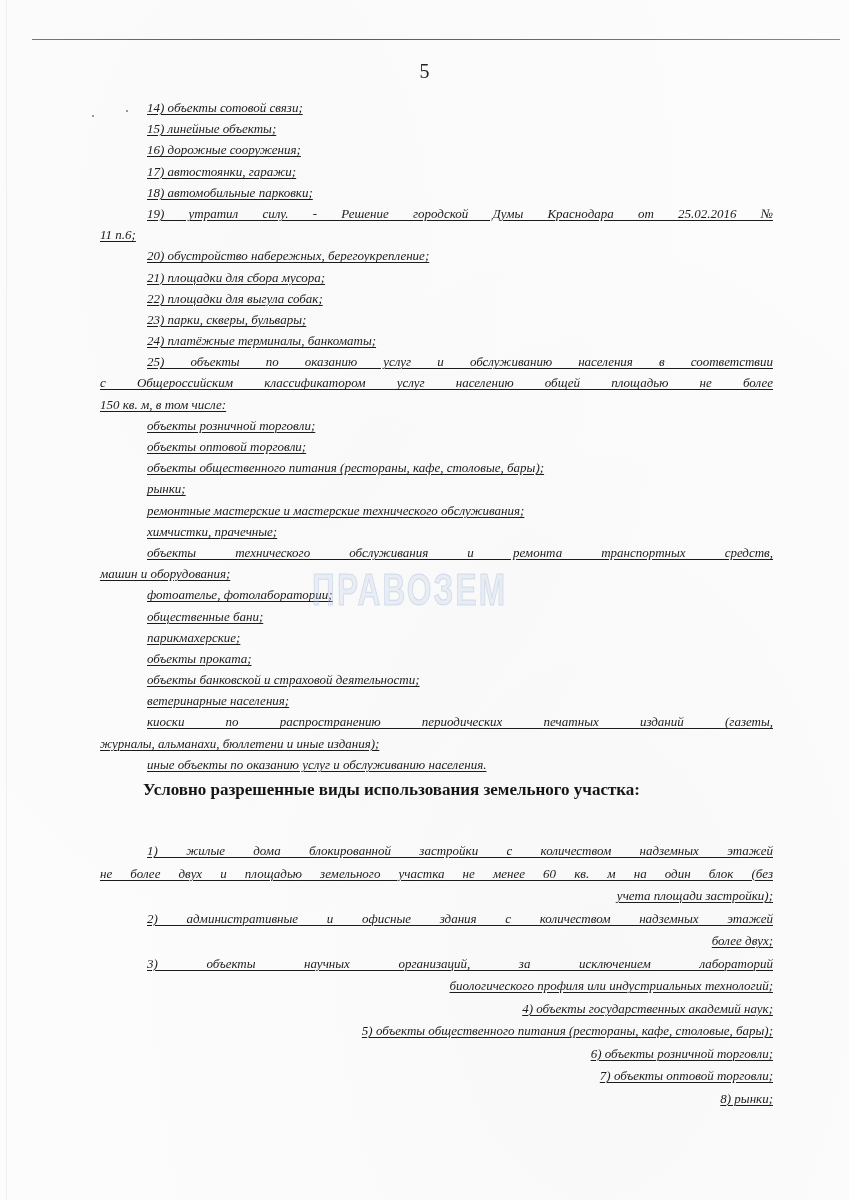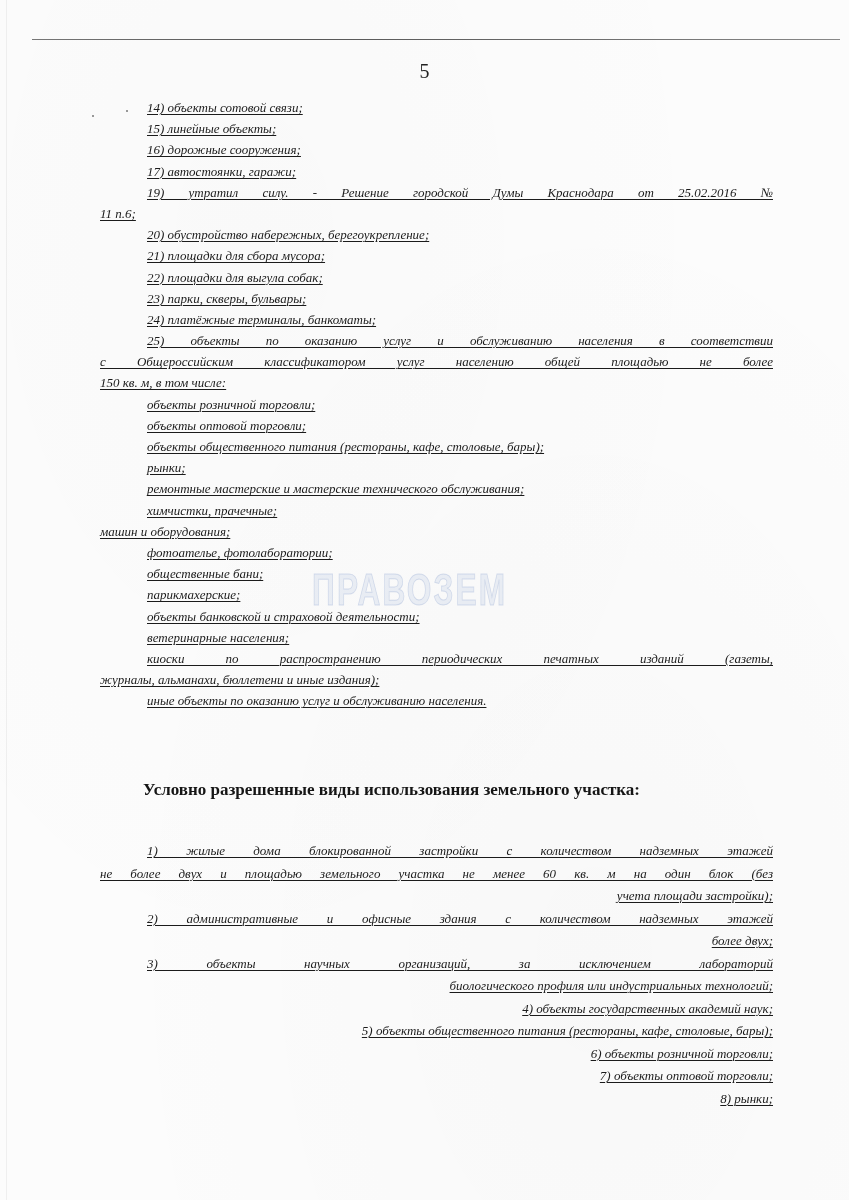--- a/index.html
+++ b/index.html
@@ -125,40 +125,43 @@
   <div class="page-number">5</div>
 
   <div class="speck" style="left:92px; top:115px;"></div>
   <div class="speck" style="left:126px; top:110px;"></div>
 
   <div class="body-text" id="permitted-list">
       <div class="line indent"><span class="u">14) объекты сотовой связи;</span></div>
       <div class="line indent"><span class="u">15) линейные объекты;</span></div>
       <div class="line indent"><span class="u">16) дорожные сооружения;</span></div>
       <div class="line indent"><span class="u">17) автостоянки, гаражи;</span></div>
+      <div class="line indent"><span class="u">18) автомобильные парковки;</span></div>
       <div class="line indent justify"><span class="u">19) утратил силу. - Решение городской Думы Краснодара от 25.02.2016 №</span></div>
       <div class="line"><span class="u">11 п.6;</span></div>
       <div class="line indent"><span class="u">20) обустройство набережных, берегоукрепление;</span></div>
       <div class="line indent"><span class="u">21) площадки для сбора мусора;</span></div>
       <div class="line indent"><span class="u">22) площадки для выгула собак;</span></div>
       <div class="line indent"><span class="u">23) парки, скверы, бульвары;</span></div>
       <div class="line indent"><span class="u">24) платёжные терминалы, банкоматы;</span></div>
       <div class="line indent justify"><span class="u">25) объекты по оказанию услуг и обслуживанию населения в соответствии</span></div>
       <div class="line justify"><span class="u">с Общероссийским классификатором услуг населению общей площадью   не более</span></div>
       <div class="line"><span class="u">150 кв. м, в том числе:</span></div>
       <div class="line indent"><span class="u">объекты розничной торговли;</span></div>
       <div class="line indent"><span class="u">объекты оптовой торговли;</span></div>
       <div class="line indent"><span class="u">объекты общественного питания (рестораны, кафе, столовые, бары);</span></div>
       <div class="line indent"><span class="u">рынки;</span></div>
       <div class="line indent"><span class="u">ремонтные мастерские и мастерские технического обслуживания;</span></div>
       <div class="line indent"><span class="u">химчистки, прачечные;</span></div>
+      <div class="line indent justify"><span class="u">объекты технического обслуживания и ремонта транспортных средств,</span></div>
       <div class="line"><span class="u">машин и оборудования;</span></div>
       <div class="line indent"><span class="u">фотоателье, фотолаборатории;</span></div>
       <div class="line indent"><span class="u">общественные бани;</span></div>
       <div class="line indent"><span class="u">парикмахерские;</span></div>
+      <div class="line indent"><span class="u">объекты проката;</span></div>
       <div class="line indent"><span class="u">объекты банковской и страховой деятельности;</span></div>
       <div class="line indent"><span class="u">ветеринарные населения;</span></div>
       <div class="line indent justify"><span class="u">киоски по распространению периодических печатных изданий (газеты,</span></div>
       <div class="line"><span class="u">журналы, альманахи, бюллетени и иные издания);</span></div>
       <div class="line indent"><span class="u">иные объекты по оказанию услуг и обслуживанию населения.</span></div>
     </div>
 
   <div class="heading">Условно разрешенные виды использования земельного участка:</div>
 
   <div class="body-text-2" id="conditional-list">

